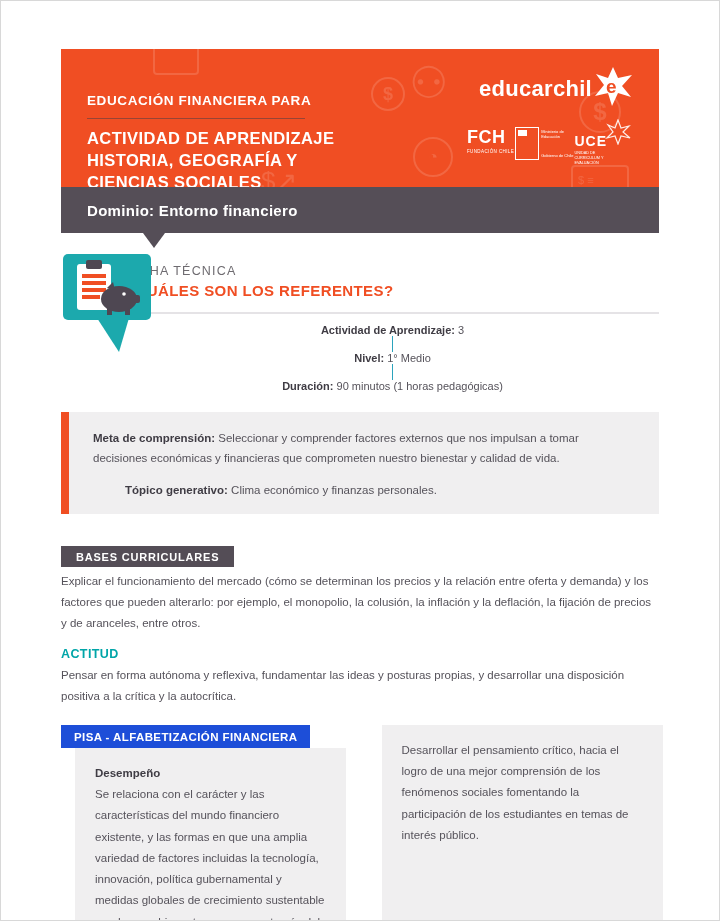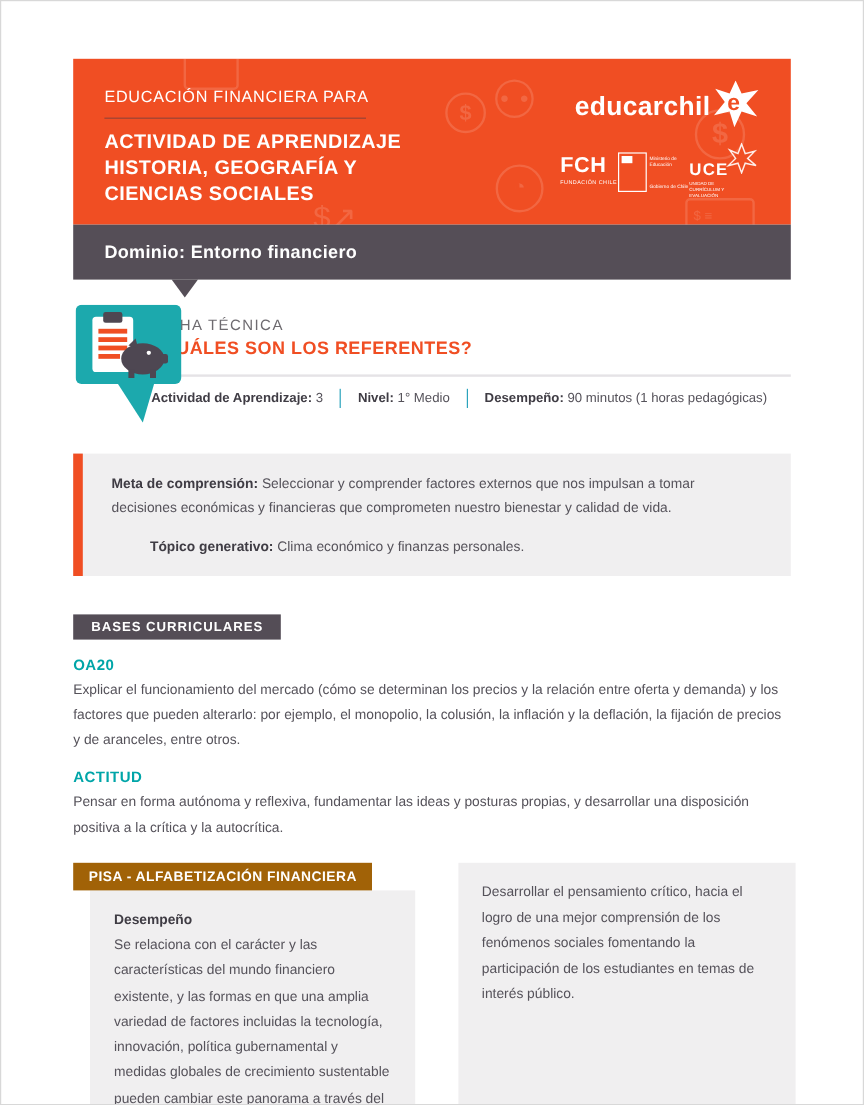--- a/index.html
+++ b/index.html
@@ -13,21 +13,21 @@
 
   
   .hero {
     position:relative; margin:48px 60px 0 60px; height:138px;
     background:#F04E23; color:#fff; overflow:hidden; padding:22px 26px;
   }
   .doodle { position:absolute; color:rgba(255,255,255,.14); pointer-events:none; }
   .doodle.circle { border:2px solid rgba(255,255,255,.14); border-radius:50%;
     display:flex; align-items:center; justify-content:center; font-weight:bold; }
   .doodle.rect { border:2px solid rgba(255,255,255,.14); border-radius:4px; }
-  .hero-kicker { font-size:13.5px; letter-spacing:.6px; line-height:1.45; font-weight:400; position:relative; }
+  .hero-kicker { font-size:13.5px; letter-spacing:.6px; line-height:1.45; font-weight:700; position:relative;margin-top:20px; }
   .hero-rule { width:218px; height:1px; background:rgba(80,60,70,.55); margin:7px 0 8px 0; }
   .hero-title { font-size:16.5px; font-weight:bold; letter-spacing:.4px; line-height:1.35; position:relative; }
 
   .brand { position:absolute; right:26px; top:20px; display:flex; align-items:center; }
   .brand-word { font-size:22px; font-weight:bold; letter-spacing:.3px; }
   .brand-star { position:relative; width:40px; height:40px; margin-left:1px; top:-2px; }
   .brand-star .e { position:absolute; left:13px; top:9px; color:#F04E23; font-size:19px; font-weight:bold; }
 
   .logo-row { position:absolute; right:30px; top:78px; display:flex; align-items:flex-start; gap:1px;justify-content:flex-end; }
   .fch .big { font-size:18px; font-weight:bold; letter-spacing:.5px; }
@@ -53,21 +53,21 @@
     border-top:15px solid #554E57;
   }
 
   
   .ficha { position:relative; margin:6px 60px 0 60px; min-height:104px; }
   .ficha-icon { position:absolute; left:2px; top:0; }
   .ficha-body { margin-left:65px; padding-top:10px; }
   .ficha-kicker { color:#6e6b70; font-size:12.5px; letter-spacing:1.2px; }
   .ficha-title { color:#F04E23; font-size:15px; font-weight:bold; letter-spacing:.4px; margin-top:4px; }
   .ficha-rule { height:2px; background:#e5e3e6; margin-top:13px; }
-  .meta-row { display:flex; align-items:center; margin-top:10px; font-size:11px; color:#55525a; }
+  .meta-row { display:flex; align-items:center; margin-top:10px; font-size:11px; color:#55525a;flex-direction:column; }
   .meta-item b { color:#3f3c44; }
   .meta-sep { width:1px; height:16px; background:#2ba3bc; margin:0 14px; }
 
   
   .meta-box {
     margin:20px 60px 0 60px; background:#F0EFF0; border-left:8px solid #F04E23;
     padding:16px 24px 14px 24px; font-size:11.5px; line-height:1.75; color:#55525a;
   }
   .meta-box p + p { margin-top:12px;margin-left:32px; }
   .meta-box b { color:#3f3c44; }
@@ -78,21 +78,21 @@
     font-size:11px; font-weight:bold; letter-spacing:.8px; padding:5px 15px 4px 15px;
   }
   .teal-h { color:#00A5A8; font-size:12.5px; font-weight:bold; letter-spacing:.4px; margin-top:14px; }
   .body-p { font-size:11.5px; line-height:1.8; color:#55525a; margin-top:4px; }
 
   
   .cols { display:flex; margin-top:18px; }
   .col-left { width:298px; }
   .col-right { width:300px; margin-left:27px; }
   .col-head {
-    display:inline-block; background:#a16207; color:#fff; position:relative; z-index:2;
+    display:inline-block; background:#1d4ed8; color:#fff; position:relative; z-index:2;
     font-size:11.5px; font-weight:bold; letter-spacing:.4px; padding:6px 13px 5px 13px;
   }
   .col-box {
     background:#F0EFF0; min-height:224px; padding:15px 20px;
     font-size:11.5px; line-height:1.85; color:#55525a;
   }
   .col-left .col-box { margin-left:14px; }
   .col-right .col-box { margin-left:9px; margin-right:-4px; }
   .col-box .sub { font-weight:bold; color:#3f3c44; }
 </style>
@@ -196,34 +196,33 @@
       <div class="meta-row">
         <span class="meta-item">
           <b>Actividad de Aprendizaje:</b>&nbsp;<span>3</span>
         </span>
         <span class="meta-sep"></span>
         <span class="meta-item">
           <b>Nivel:</b>&nbsp;<span>1° Medio</span>
         </span>
         <span class="meta-sep"></span>
         <span class="meta-item">
-          <b>Desempeño:</b>&nbsp;<span>90 minutos (1 horas pedagógicas)</span>
+          <b>Duración:</b>&nbsp;<span>90 minutos (1 horas pedagógicas)</span>
         </span>
       </div>
     </div>
   </div>
 
   <div class="meta-box">
     <p><b>Meta de comprensión:</b><span> Seleccionar y comprender factores externos que nos impulsan a tomar decisiones económicas y financieras que comprometen nuestro bienestar y calidad de vida.</span></p>
     <p><b>Tópico generativo:</b><span> Clima económico y finanzas personales.</span></p>
   </div>
 
   <div class="content">
     <div class="badge">BASES CURRICULARES</div>
-    <div class="teal-h">OA20</div>
     <p class="body-p">Explicar el funcionamiento del mercado (cómo se determinan los precios y la relación entre oferta y demanda) y los factores que pueden alterarlo: por ejemplo, el monopolio, la colusión, la inflación y la deflación, la fijación de precios y de aranceles, entre otros.</p>
     <div class="teal-h">ACTITUD</div>
     <p class="body-p">Pensar en forma autónoma y reflexiva, fundamentar las ideas y posturas propias, y desarrollar una disposición positiva a la crítica y la autocrítica.</p>
 
     
     <div class="cols">
       <div class="col-left">
         <div class="col-head">PISA - ALFABETIZACIÓN FINANCIERA</div>
         <div class="col-box">
           <div class="sub">Desempeño</div>

